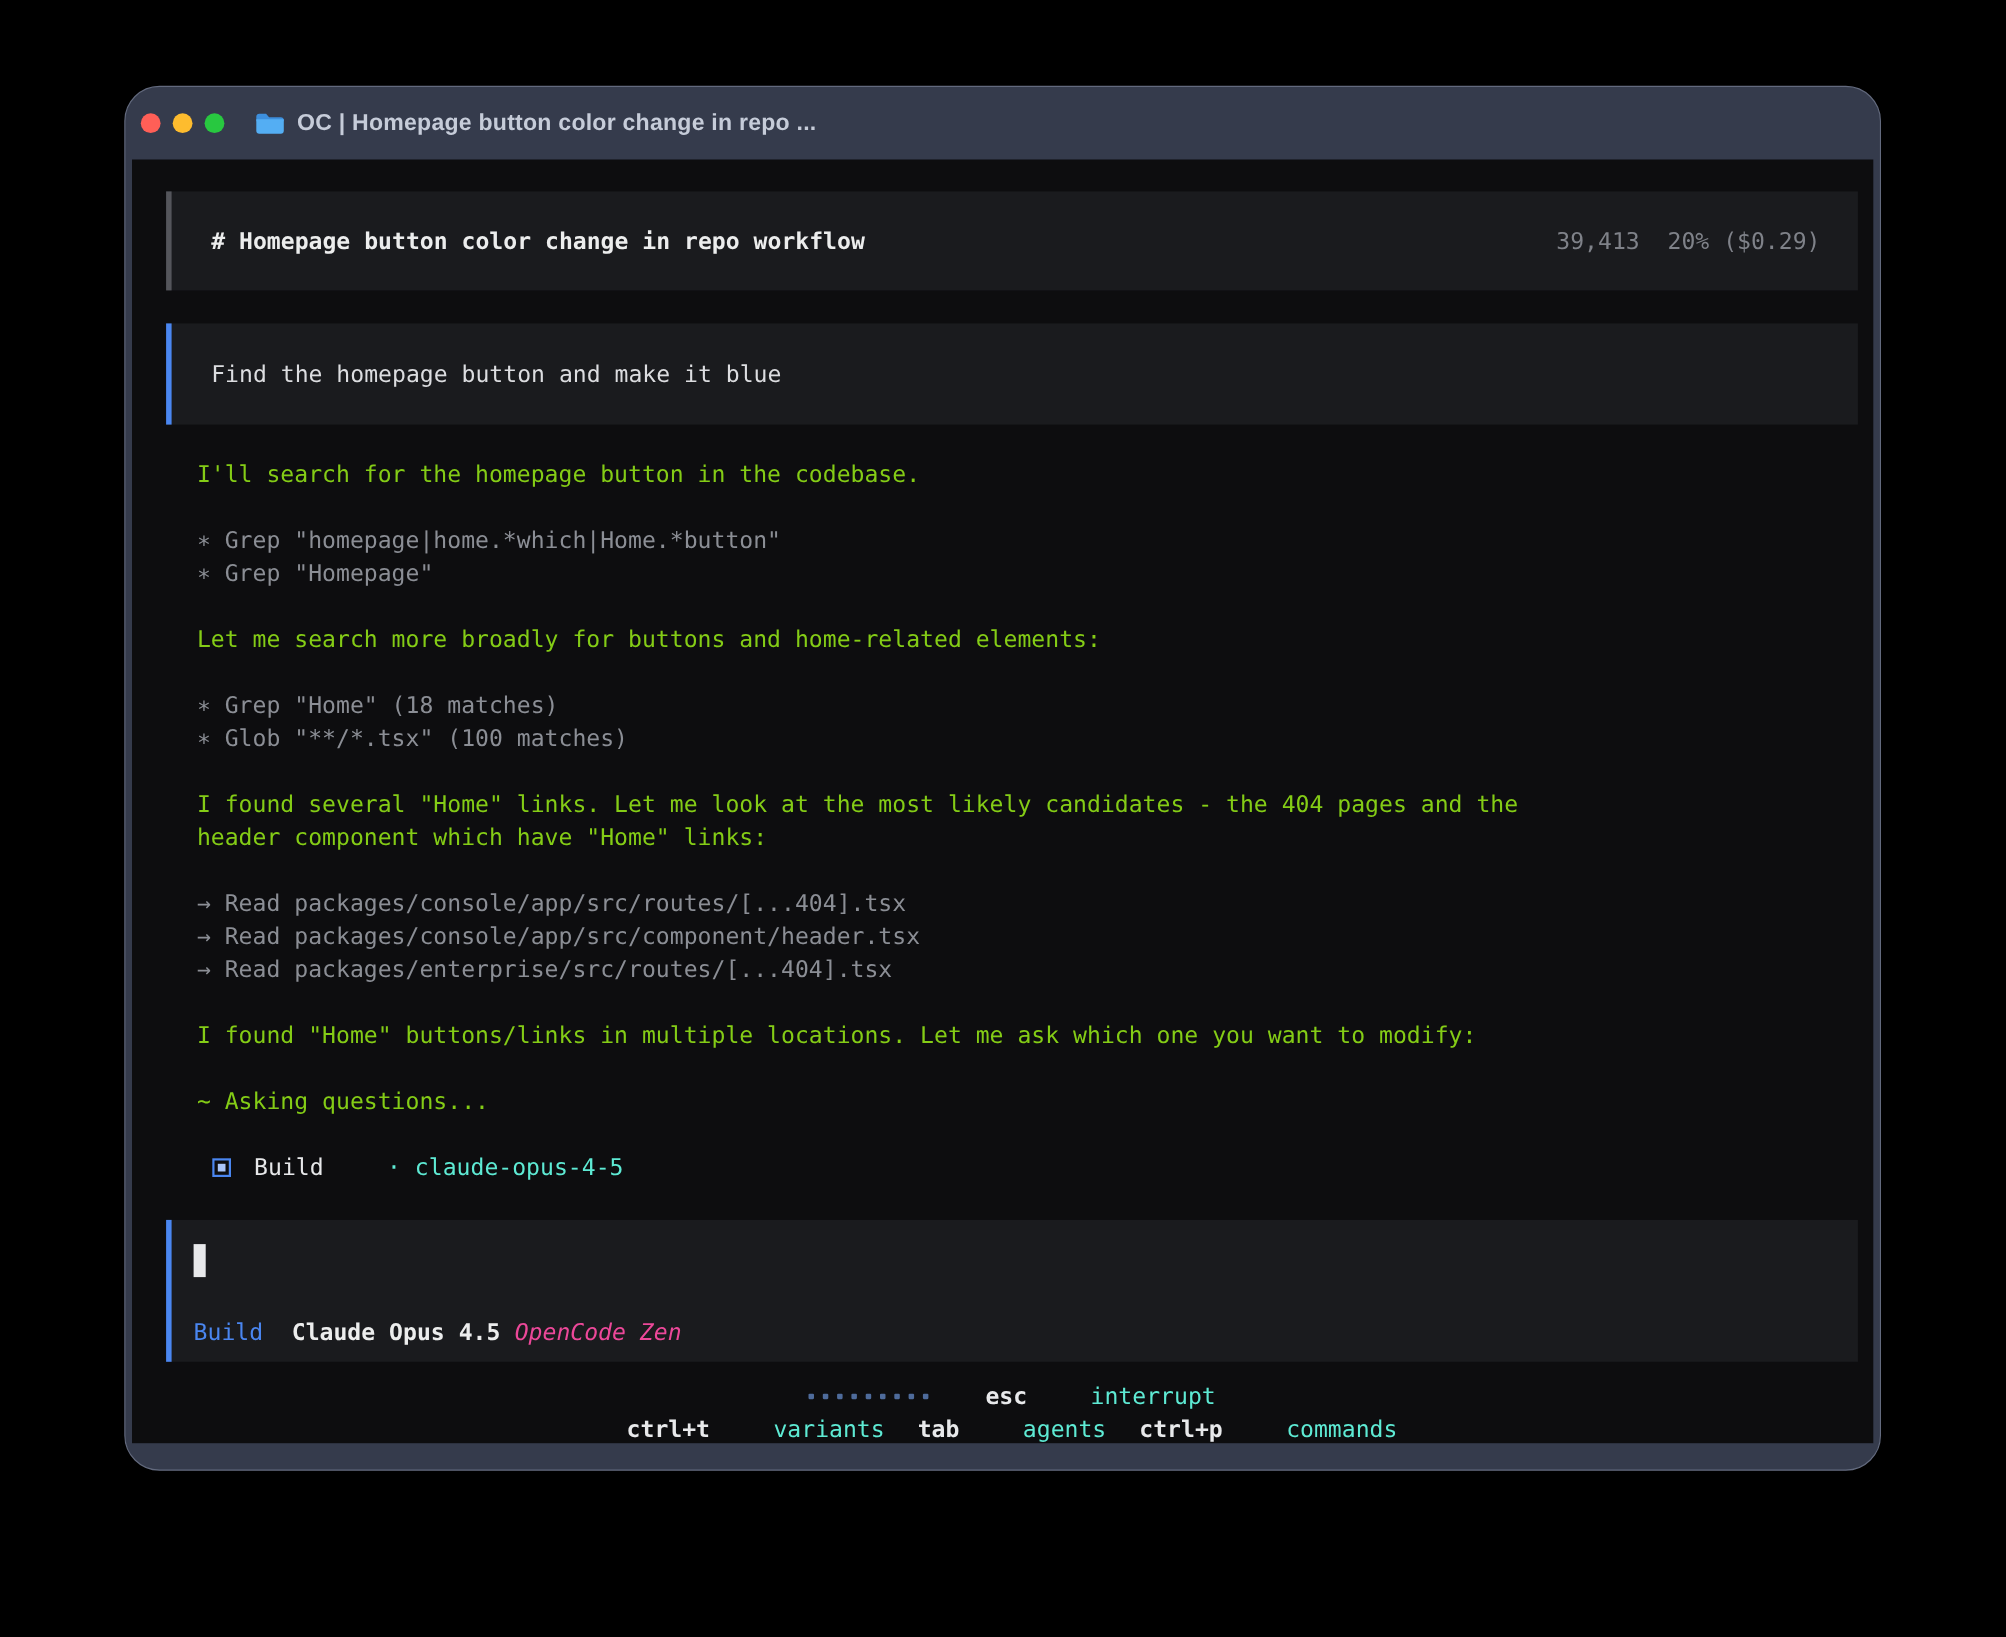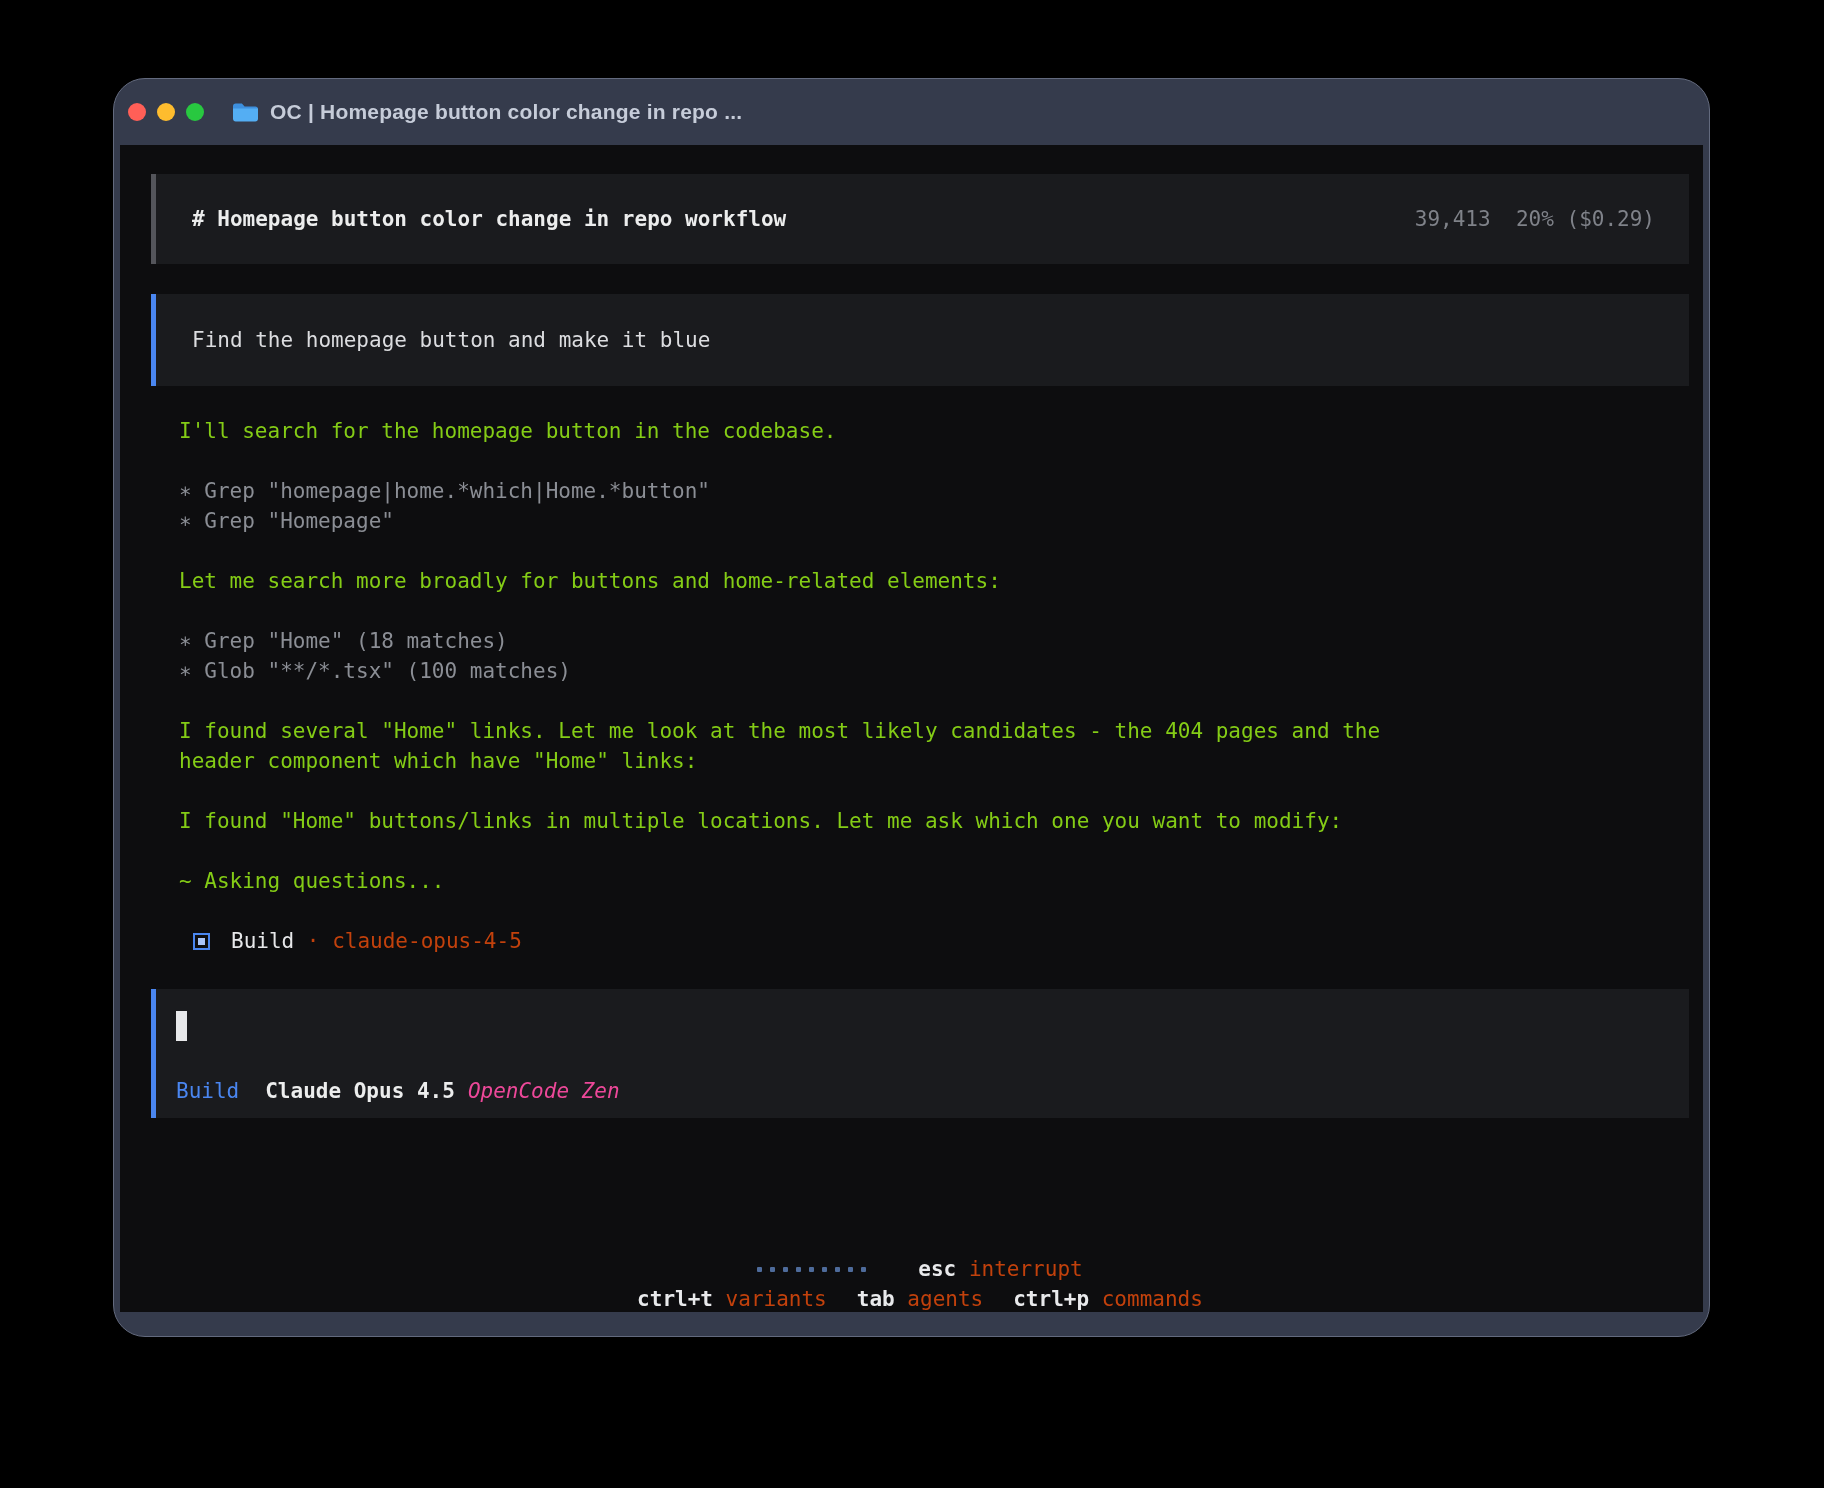--- a/index.html
+++ b/index.html
@@ -38,21 +38,21 @@
   .message-list { margin-left:59px; margin-right:20px; }
   .msg { margin-top:30px; }
   .msg .line { white-space:pre; }
   .msg.text .line  { color:#84cc16; }
   .msg.tool .line  { color:#8b8e95; }
   .msg.agent { display:flex; align-items:center; padding-left:14px; height:30px; }
   .agent-icon { width:17px; height:17px; border:2px solid #4a86f0; display:inline-flex;
                 align-items:center; justify-content:center; margin-right:21px; flex:0 0 auto; }
   .agent-icon i { display:block; width:7px; height:7px; background:#aac5f8; }
   .white { color:#e6e7e9; }
-  .gray  { color:#c2410c; }
+  .gray  { color:#5eead4;padding-left:45px; }
   .msg.agent .sep { white-space:pre; }
 
   .input-block { margin-top:33px; height:129px; border-left:5px solid #4a86f0;
                  background:#1a1b1e; padding:22px 0 0 20px; }
   .cursor { display:block; width:11px; height:30px; background:#e8e9eb; }
   .model-line { margin-top:35px; display:flex; white-space:pre; }
   .agent-name    { color:#4a86f0; margin-right:26px; }
   .model-name    { color:#eceded; font-weight:700; margin-right:13px; }
   .provider-name { color:#ec4899;font-style:italic; }
 
@@ -111,20 +111,25 @@
             <div class="line">Let me search more broadly for buttons and home-related elements:</div>
           </div>
           <div class="msg tool">
             <div class="line">∗ Grep "Home" (18 matches)</div>
             <div class="line">∗ Glob "**/*.tsx" (100 matches)</div>
           </div>
           <div class="msg text">
             <div class="line">I found several "Home" links. Let me look at the most likely candidates - the 404 pages and the</div>
             <div class="line">header component which have "Home" links:</div>
           </div>
+          <div class="msg tool">
+            <div class="line">→ Read packages/console/app/src/routes/[...404].tsx</div>
+            <div class="line">→ Read packages/console/app/src/component/header.tsx</div>
+            <div class="line">→ Read packages/enterprise/src/routes/[...404].tsx</div>
+          </div>
           <div class="msg text">
             <div class="line">I found "Home" buttons/links in multiple locations. Let me ask which one you want to modify:</div>
           </div>
           <div class="msg text">
             <div class="line">~ Asking questions...</div>
           </div>
           <div class="msg agent">
             <span class="agent-icon">
               <i></i>
             </span>

